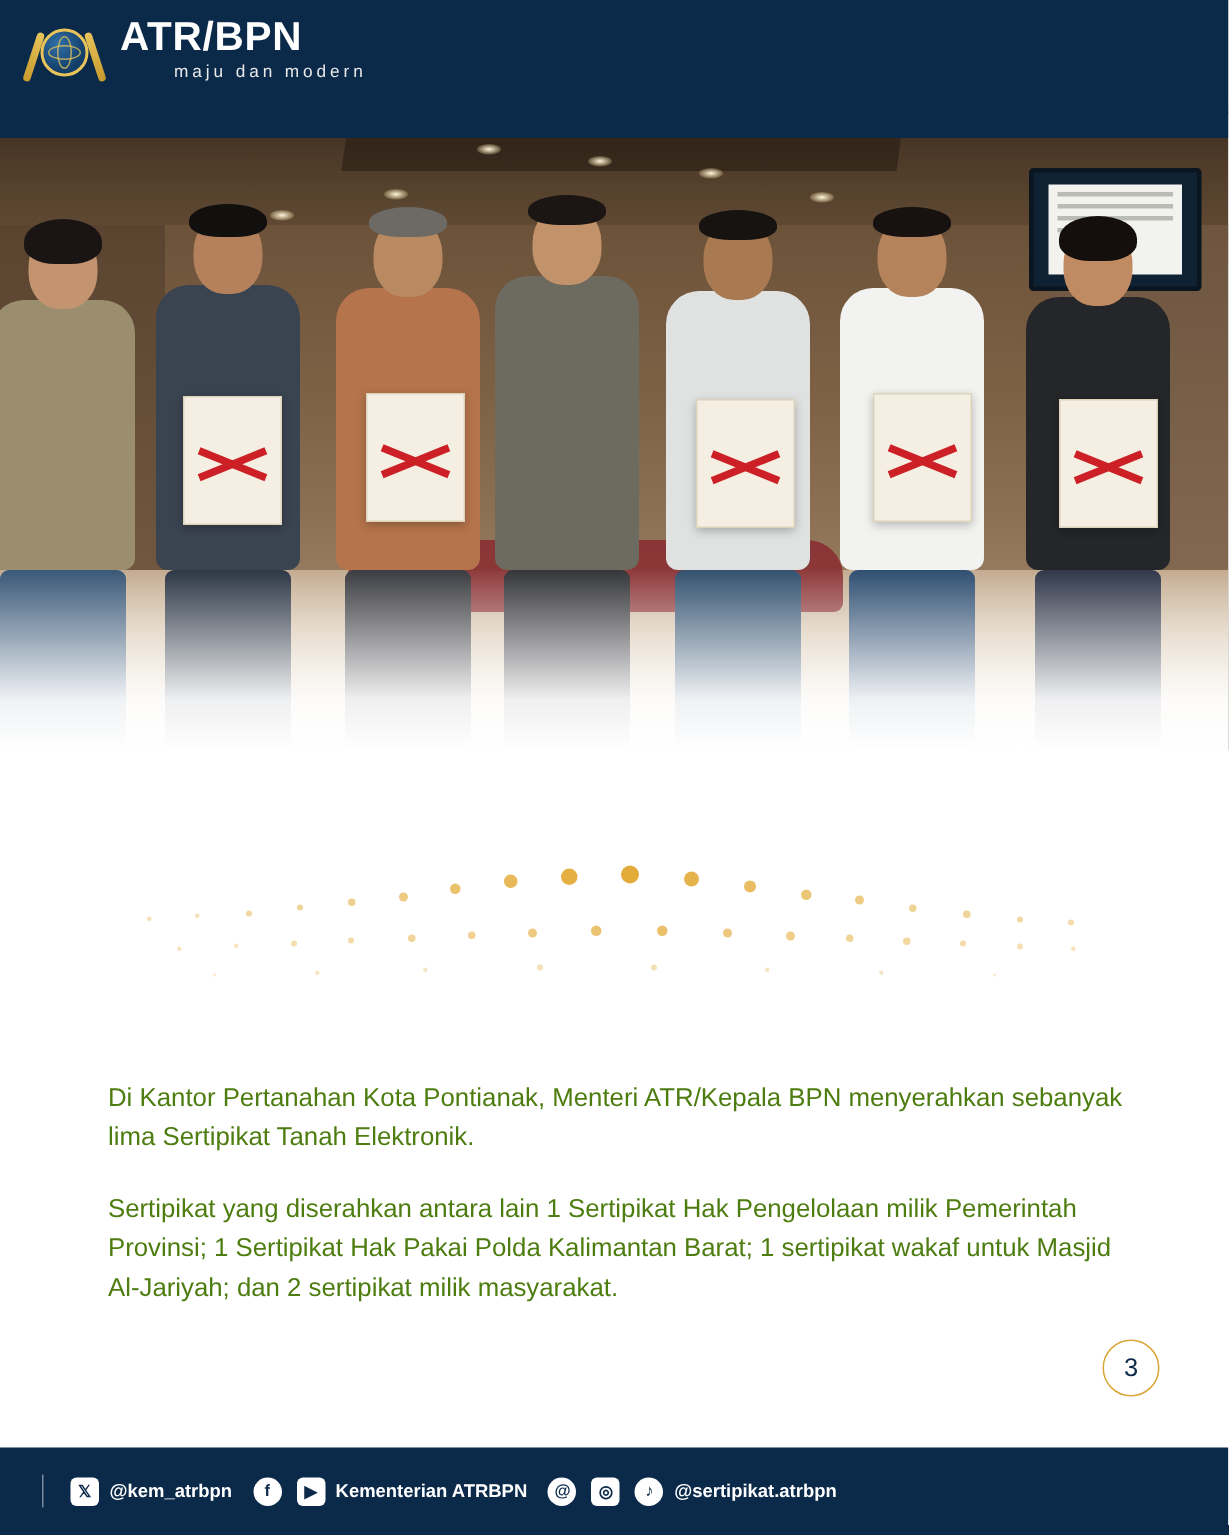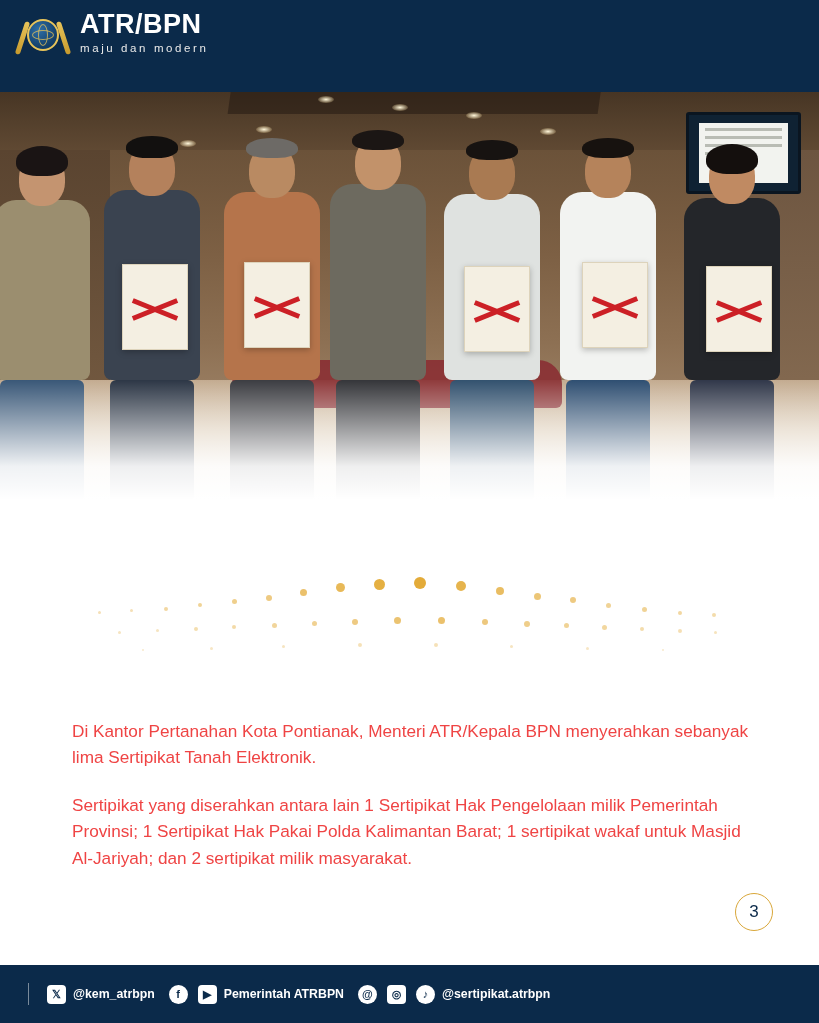--- a/index.html
+++ b/index.html
@@ -73,20 +73,21 @@
     color: #ffffff;
     font-size: 27px;
     font-weight: bold;
     letter-spacing: .5px;
   }
   .logo-sub {
     color: #e9e9e9;
     font-size: 11.5px;
     letter-spacing: 2.6px;
     margin-top: 5px;
+    margin-left: 36px;
   }
   .berakhlak {
     margin-left: auto;
     position: relative;
     display: flex;
     align-items: center;
     padding-right: 10px;
   }
   .berakhlak .txt {
     font-size: 22px;
@@ -234,21 +235,21 @@
     background: #e2a72e;
   }
 
   
   .content {
     position: absolute;
     left: 72px; right: 70px; top: 718px;
     z-index: 4;
   }
   .para {
-    color: #ef4444;
+    color: #4d7c0f;
     font-size: 17.2px;
     line-height: 1.52;
   }
   .para + .para { margin-top: 22px; }
 
   
   .page-badge {
     position: absolute;
     right: 46px; bottom: 92px;
     width: 38px; height: 38px;
@@ -483,21 +484,21 @@
       <span class="sicon">𝕏</span>
       <span class="handle">@kem_atrbpn</span>
     </div>
 
     <div class="social">
       <span class="sicon circle">f</span>
     </div>
 
     <div class="social">
       <span class="sicon">▶</span>
-      <span class="handle">Pemerintah ATRBPN</span>
+      <span class="handle">Kementerian ATRBPN</span>
     </div>
 
     <div class="social">
       <span class="sicon circle">@</span>
     </div>
 
     <div class="social">
       <span class="sicon">◎</span>
     </div>
 

